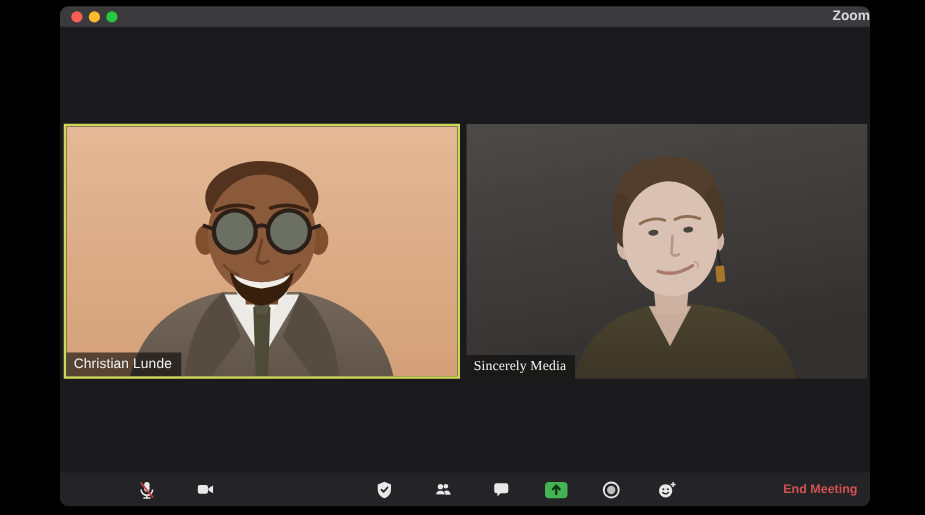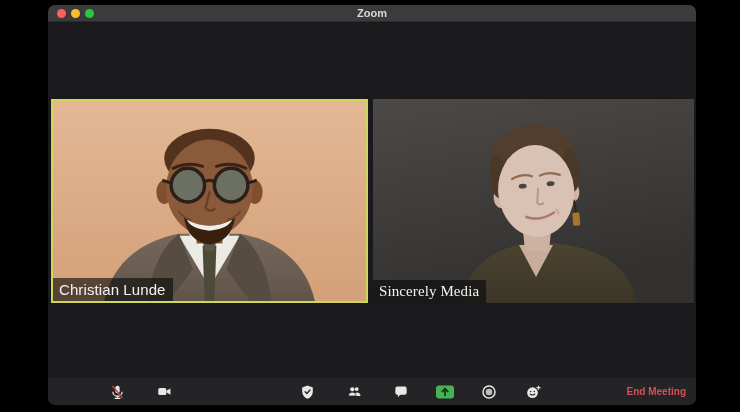--- a/index.html
+++ b/index.html
@@ -28,42 +28,42 @@
   .traffic-lights {
     position: absolute; left: 9px; top: 4px;
     display: flex; gap: 5px;
   }
   .light { width: 9px; height: 9px; border-radius: 50%; }
   .light.red    { background: #ff5f57; }
   .light.yellow { background: #febc2e; }
   .light.green  { background: #28c840; }
   .window-title {
     position: absolute; left: 0; top: 0; width: 100%; height: 17px;
-    line-height: 17px; text-align: center;
+    line-height: 17px; text-align: right;
     font-size: 11px; font-weight: bold; color: #d8d8d8;
   }
 
   
   .video-area {
     position: absolute; left: 0; top: 17px; width: 648px; height: 356px;
     background: #1a1a1c;
   }
   .tile {
     position: absolute; top: 77px; height: 204px;
     overflow: hidden; background: #222;
   }
   .tile.active { border: 2px solid #ccd958; }
   .tile-left  { left: 3px;  width: 317px; }
   .tile-right { left: 325px; width: 321px; font-family: Liberation Serif, serif; }
   .tile svg { display: block; width: 100%; height: 100%; }
   .name-tag {
     position: absolute; left: 0; bottom: 0;
     background: rgba(10,10,10,0.62);
     color: #f2f2f2;
-    font-size: 15px; line-height: 1;
+    font-size: 11px; line-height: 1;
     padding: 4px 7px 4px 6px;
     letter-spacing: 0.1px;
     white-space: nowrap;
   }
 
   
   .toolbar {
     position: absolute; left: 0; bottom: 0; width: 648px; height: 27px;
     background: #242426;
   }

